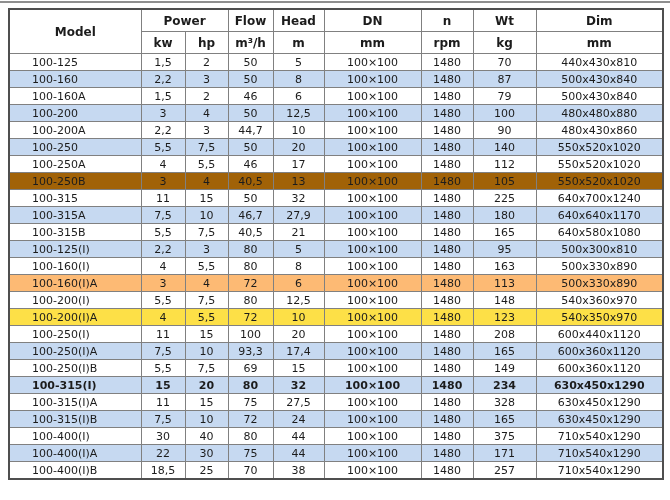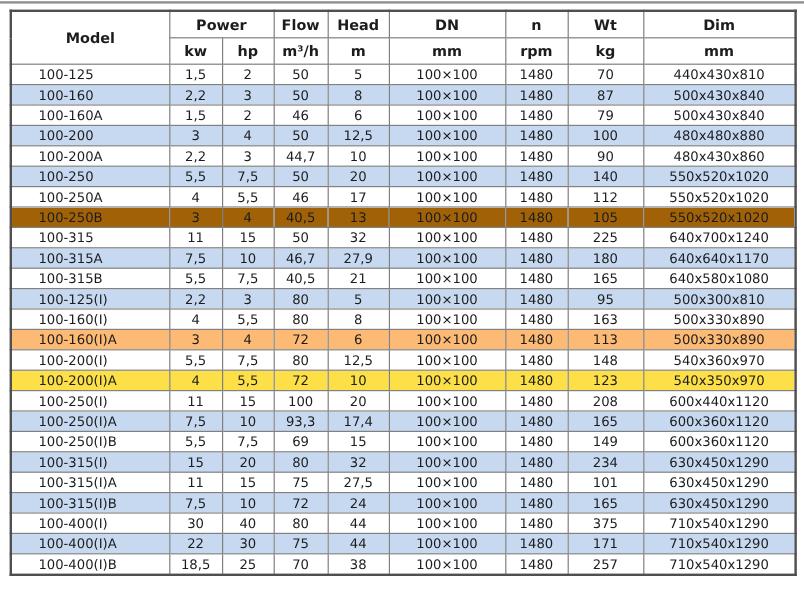--- a/index.html
+++ b/index.html
@@ -306,40 +306,40 @@
           <td class="model-cell">100-250(I)B</td>
           <td>5,5</td>
           <td>7,5</td>
           <td>69</td>
           <td>15</td>
           <td>100×100</td>
           <td>1480</td>
           <td>149</td>
           <td>600x360x1120</td>
         </tr>
-        <tr class="alt" style="background: rgb(198, 217, 241);">
+        <tr class="alt" style="background: rgb(198, 217, 241); font-weight: bold;">
           <td class="model-cell">100-315(I)</td>
           <td>15</td>
           <td>20</td>
           <td>80</td>
           <td>32</td>
           <td>100×100</td>
           <td>1480</td>
           <td>234</td>
           <td>630x450x1290</td>
         </tr>
         <tr>
           <td class="model-cell">100-315(I)A</td>
           <td>11</td>
           <td>15</td>
           <td>75</td>
           <td>27,5</td>
           <td>100×100</td>
           <td>1480</td>
-          <td>101</td>
+          <td>328</td>
           <td>630x450x1290</td>
         </tr>
         <tr class="alt" style="background: rgb(198, 217, 241); margin-top: 24px;">
           <td class="model-cell">100-315(I)B</td>
           <td>7,5</td>
           <td>10</td>
           <td>72</td>
           <td>24</td>
           <td>100×100</td>
           <td>1480</td>

